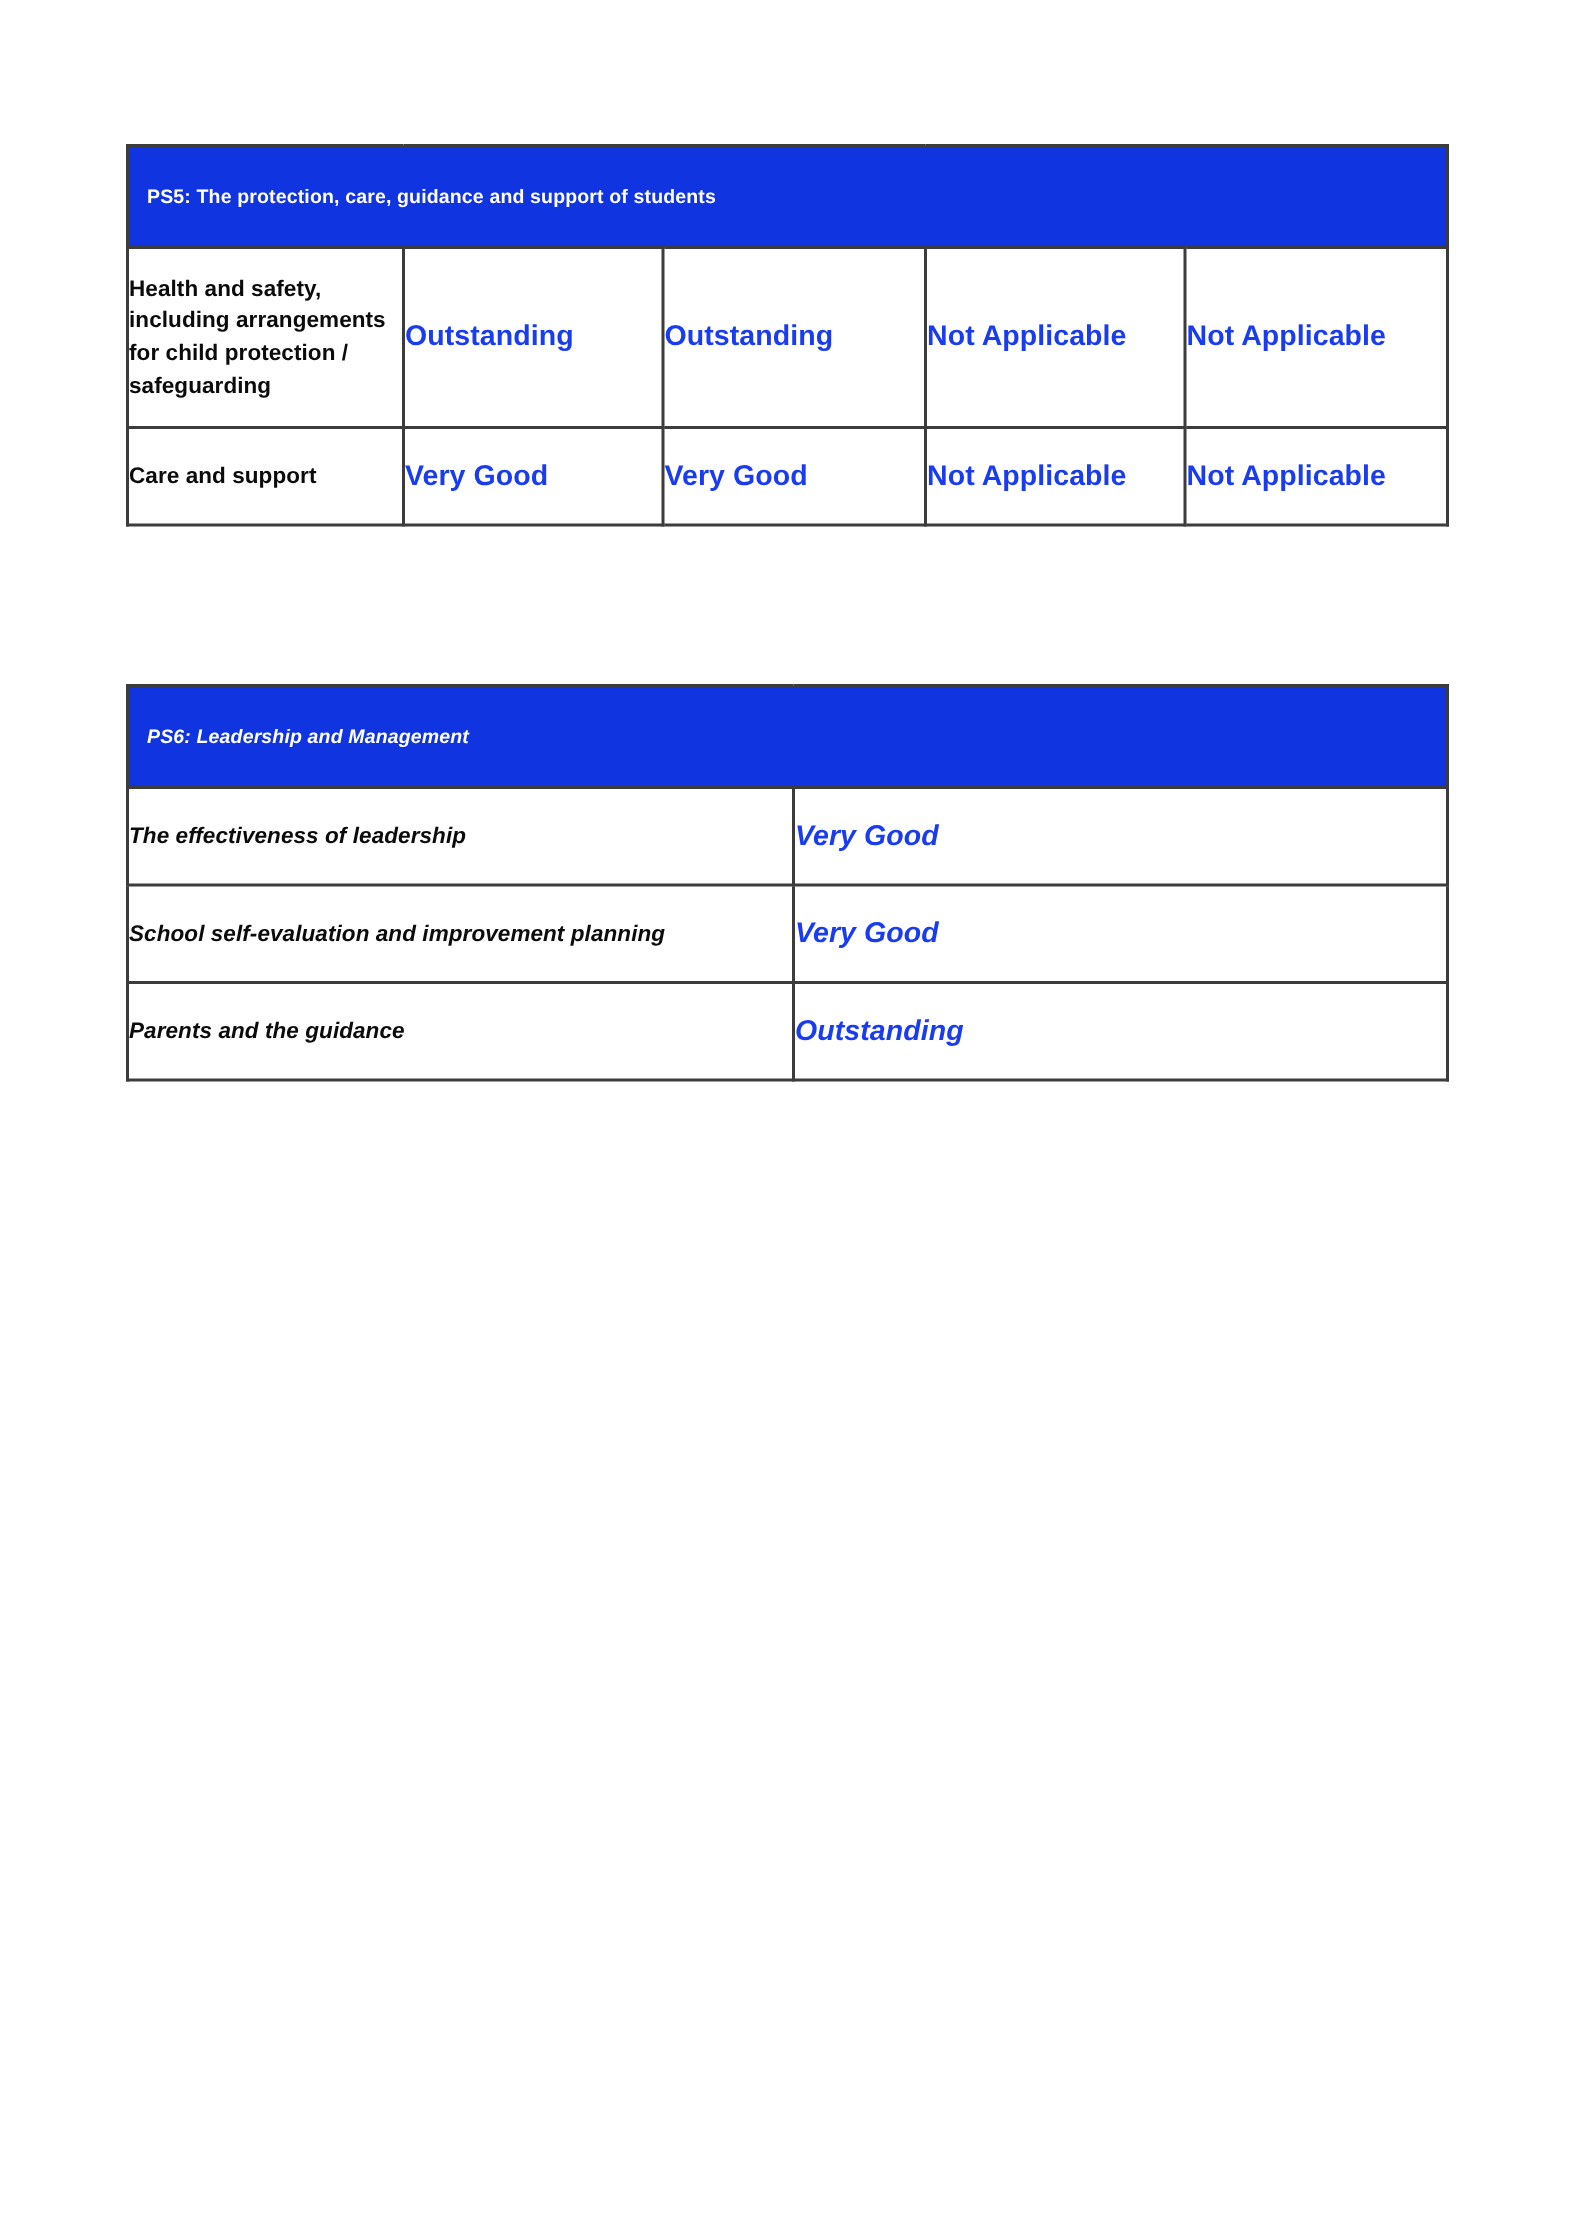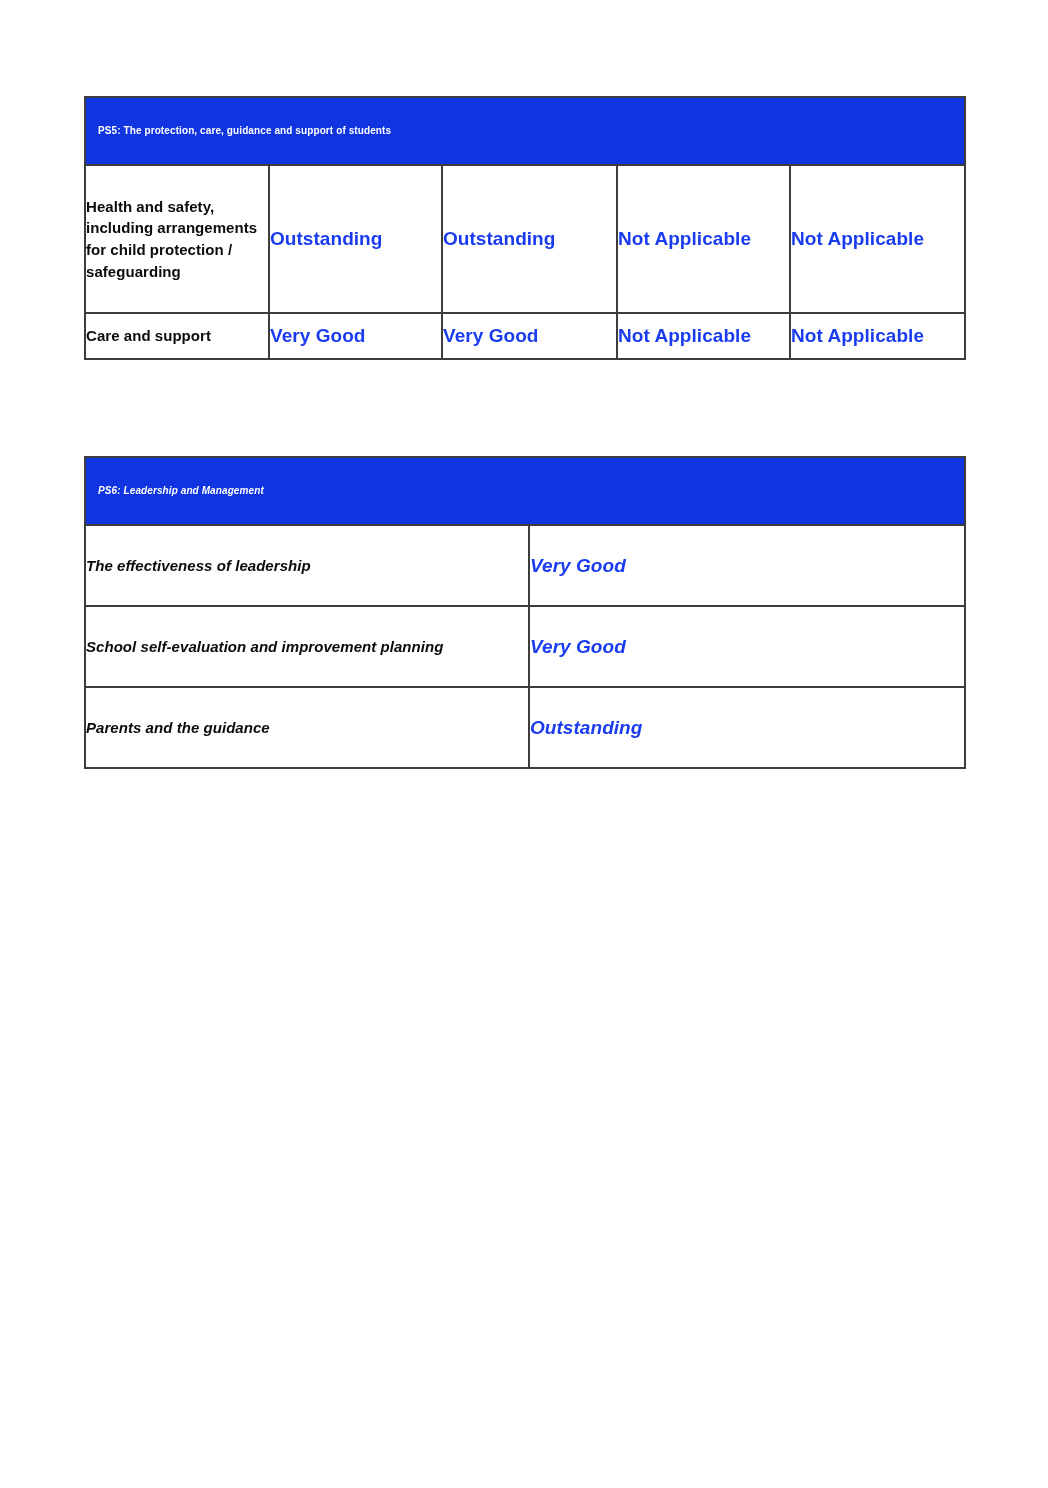--- a/index.html
+++ b/index.html
@@ -43,21 +43,21 @@
 
   
   .banner-cell {
     background: #0f34e0;
     border: none !important;
     height: 66px;
   }
   .banner-text {
     display: block;
     color: #ffffff;
-    font-size: 10px;
+    font-size: 13px;
     font-weight: bold;
     letter-spacing: 0.1px;
     padding: 0 12px;
     line-height: 66px;
     white-space: nowrap;
     border-radius: 29px;
   }
 
   
   .colhead {
@@ -104,33 +104,33 @@
   #table-ps5 {
     left: 84px;
     top: 96px;
     width: 880px;
   }
   #table-ps5 .c-label { width: 184px; }
   #table-ps5 .c-kg    { width: 173px; }
   #table-ps5 .c-c1    { width: 175px; }
   #table-ps5 .c-c2    { width: 173px; }
   #table-ps5 .c-c3    { width: 175px; }
-  #table-ps5 .row-tall  { height: 148px; padding-left: 41px; }
-  #table-ps5 .row-short { height: 46px; }
+  #table-ps5 .row-tall  { height: 120px; padding-left: 41px; }
+  #table-ps5 .row-short { height: 65px; }
 
   
   #table-ps6 {
     left: 84px;
     top: 456px;
     width: 880px;
     font-style: italic;
   }
   #table-ps6 .c-label2  { width: 444px; }
   #table-ps6 .c-rating2 { width: 436px; }
-  #table-ps6 .row-std   { height: 81px; margin-left: 24px; }
+  #table-ps6 .row-std   { height: 65px; margin-left: 24px; }
 </style>
 </head>
 <body>
 
 <div class="page">
 
   <table class="eval-table" id="table-ps5">
     <colgroup>
       <col class="c-label">
         <col class="c-kg">

